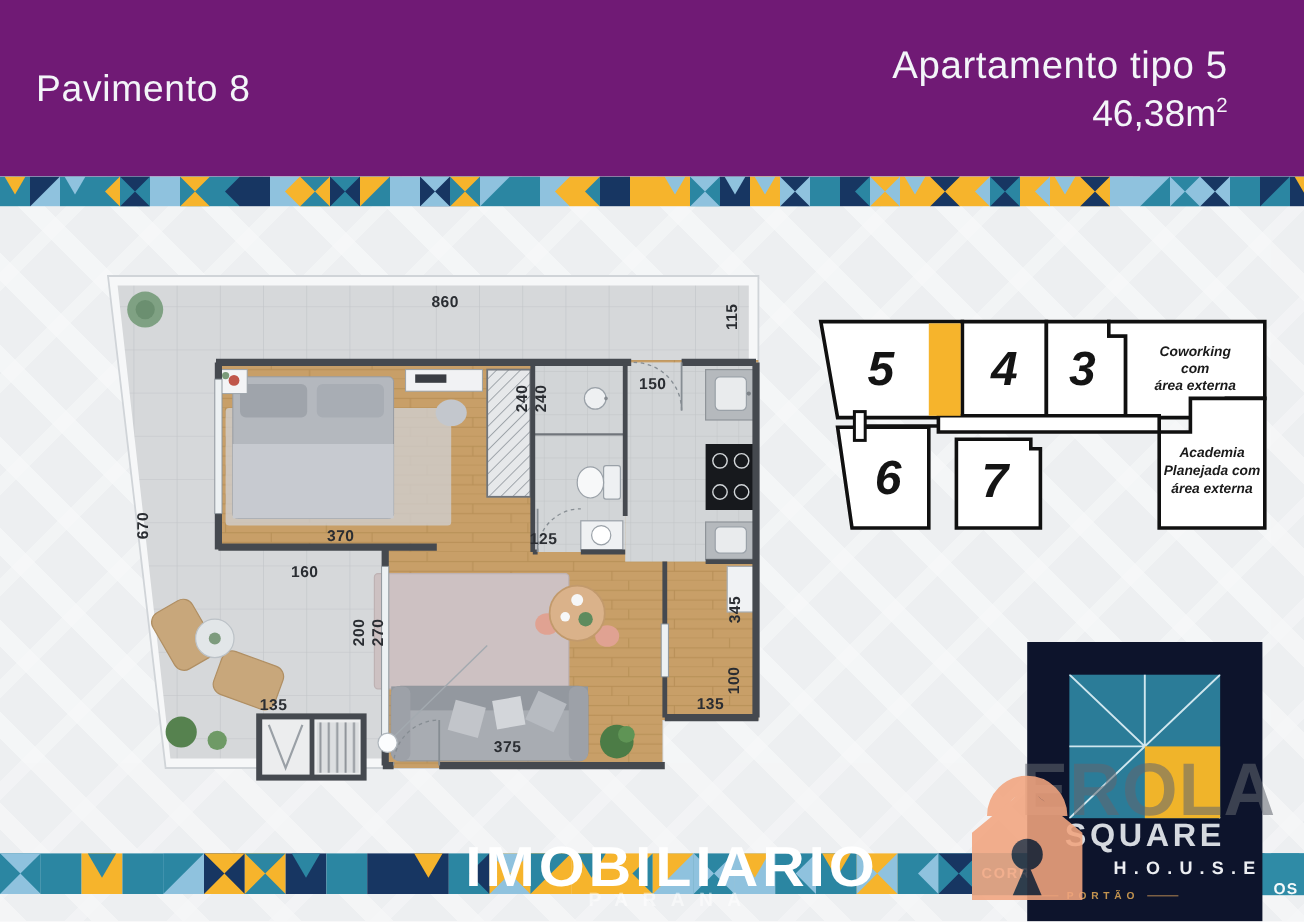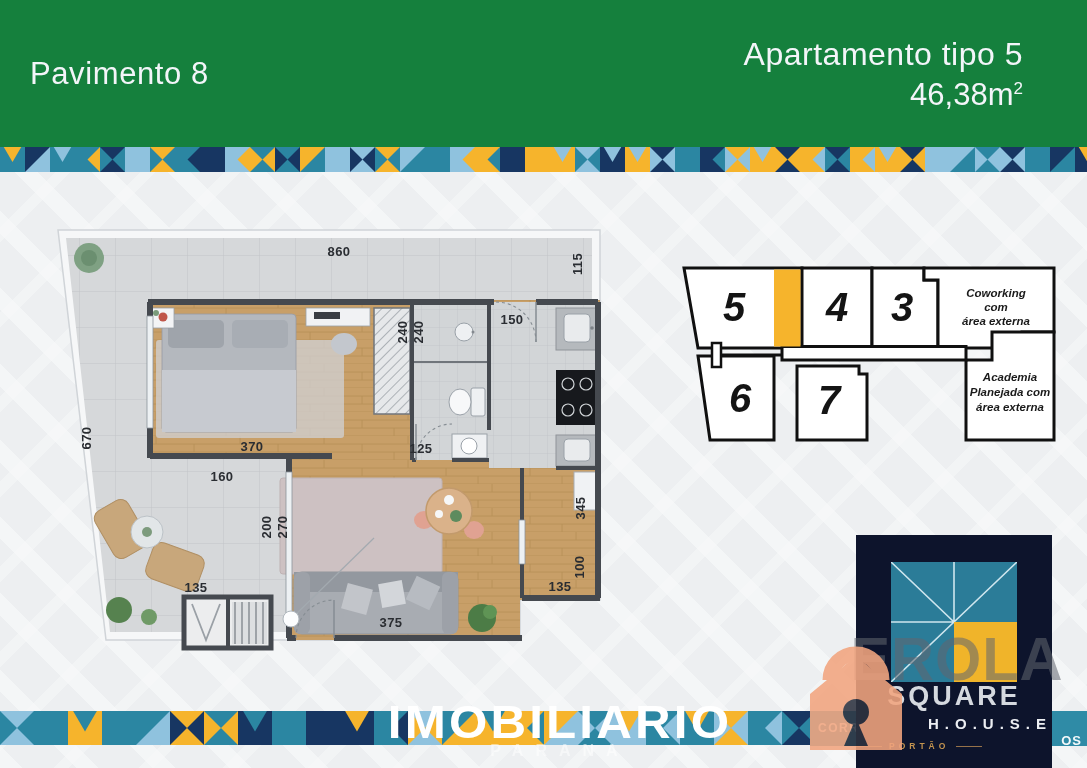--- a/index.html
+++ b/index.html
@@ -1,31 +1,31 @@
 <!DOCTYPE html>
 <html><head>
 <meta charset="utf-8">
 <style>
   html,body{margin:0;padding:0;background:#fff}
   .stage{position:relative;width:1087px;height:768px;overflow:hidden;background:#edeff1;
          font-family:"Liberation Sans",sans-serif}
   .bgpat{position:absolute;inset:0;z-index:0;opacity:.55;background-image:
     repeating-linear-gradient(45deg, rgba(255,255,255,.7) 0 16px, rgba(0,0,0,0) 16px 54px),
     repeating-linear-gradient(-45deg, rgba(255,255,255,.5) 0 11px, rgba(0,0,0,0) 11px 60px);}
-  .header{position:absolute;left:0;top:0;width:1087px;height:147px;background:#15803d;z-index:2}
+  .header{position:absolute;left:0;top:0;width:1087px;height:147px;background:#701a75;z-index:2}
   .floor-label{position:absolute;left:30px;top:56px;font-size:31px;font-weight:400;
                color:#f3f5f9;letter-spacing:.6px}
   .unit-block{position:absolute;right:64px;top:36px;text-align:right;color:#f3f5f9}
   .unit-title{font-size:32px;font-weight:400;letter-spacing:.5px}
   .unit-area{font-size:31px;font-weight:400;margin-top:4px}
   .unit-area sup{font-size:.55em}
   .strip{position:absolute;left:0;width:1087px;z-index:2;line-height:0}
   #strip-top{top:147px;height:25px}
   #strip-bottom{top:711px;height:34px}
-  .plan-wrap{position:absolute;left:44px;top:220px;z-index:1}
+  .plan-wrap{position:absolute;left:76px;top:220px;z-index:1}
   .kp-wrap{position:absolute;left:676px;top:260px;z-index:1}
   .dim{font-size:13px;font-weight:bold;fill:#2a2d32;letter-spacing:.4px}
   .kp-num{font-size:40px;font-weight:800;font-style:italic;fill:#141414}
   .kp-txt{font-size:11.5px;font-weight:700;font-style:italic;fill:#1a1a1a}
   .imob{position:absolute;left:250px;top:694px;width:620px;text-align:center;z-index:3;
         font-size:47px;font-weight:800;letter-spacing:3px;color:#ffffff;transform:scaleX(1.05)}
   .imob-sub{position:absolute;left:250px;top:742px;width:620px;text-align:center;z-index:3;
         font-size:16px;font-weight:600;letter-spacing:12px;color:rgba(255,255,255,.5)}
   .banner{position:absolute;left:810px;top:711px;width:277px;height:35px;background:#2f8ba6;z-index:2}
   .banner-left{position:absolute;left:8px;top:10px;font-size:12px;font-weight:700;

